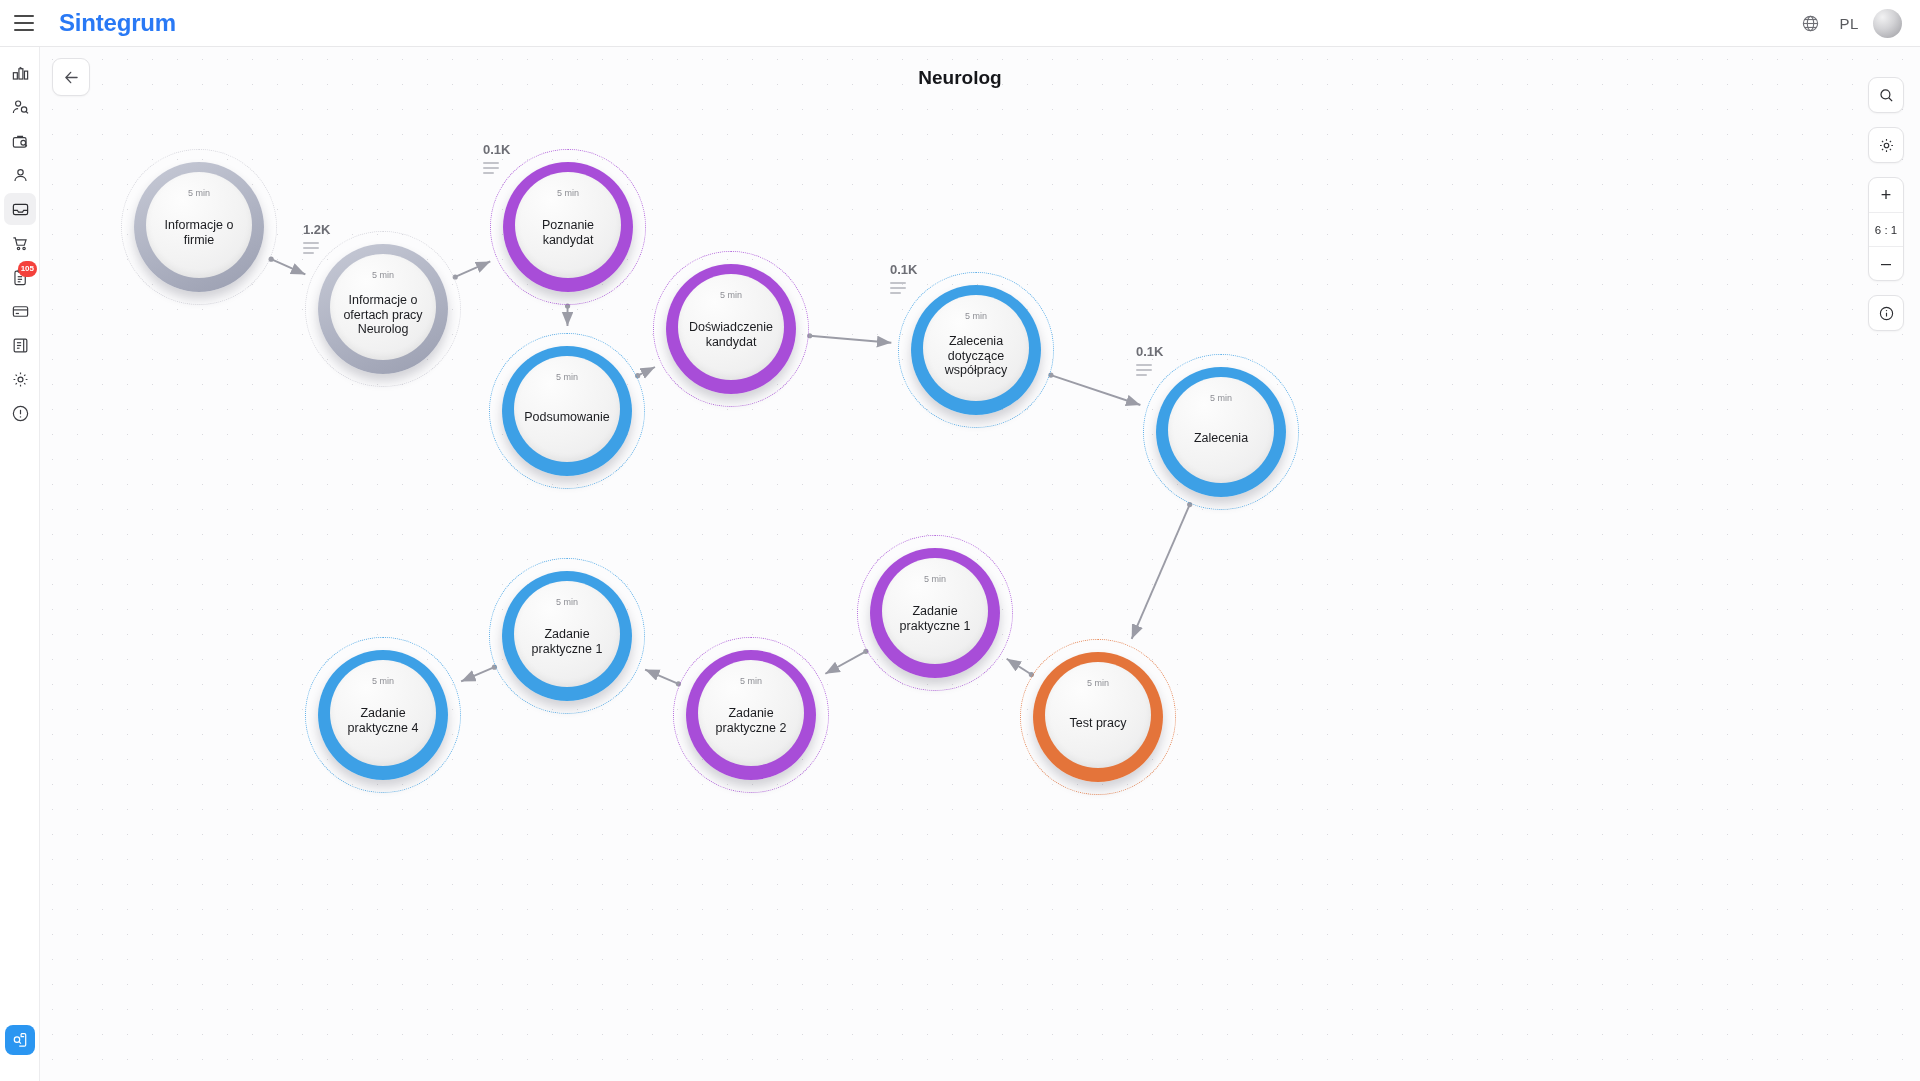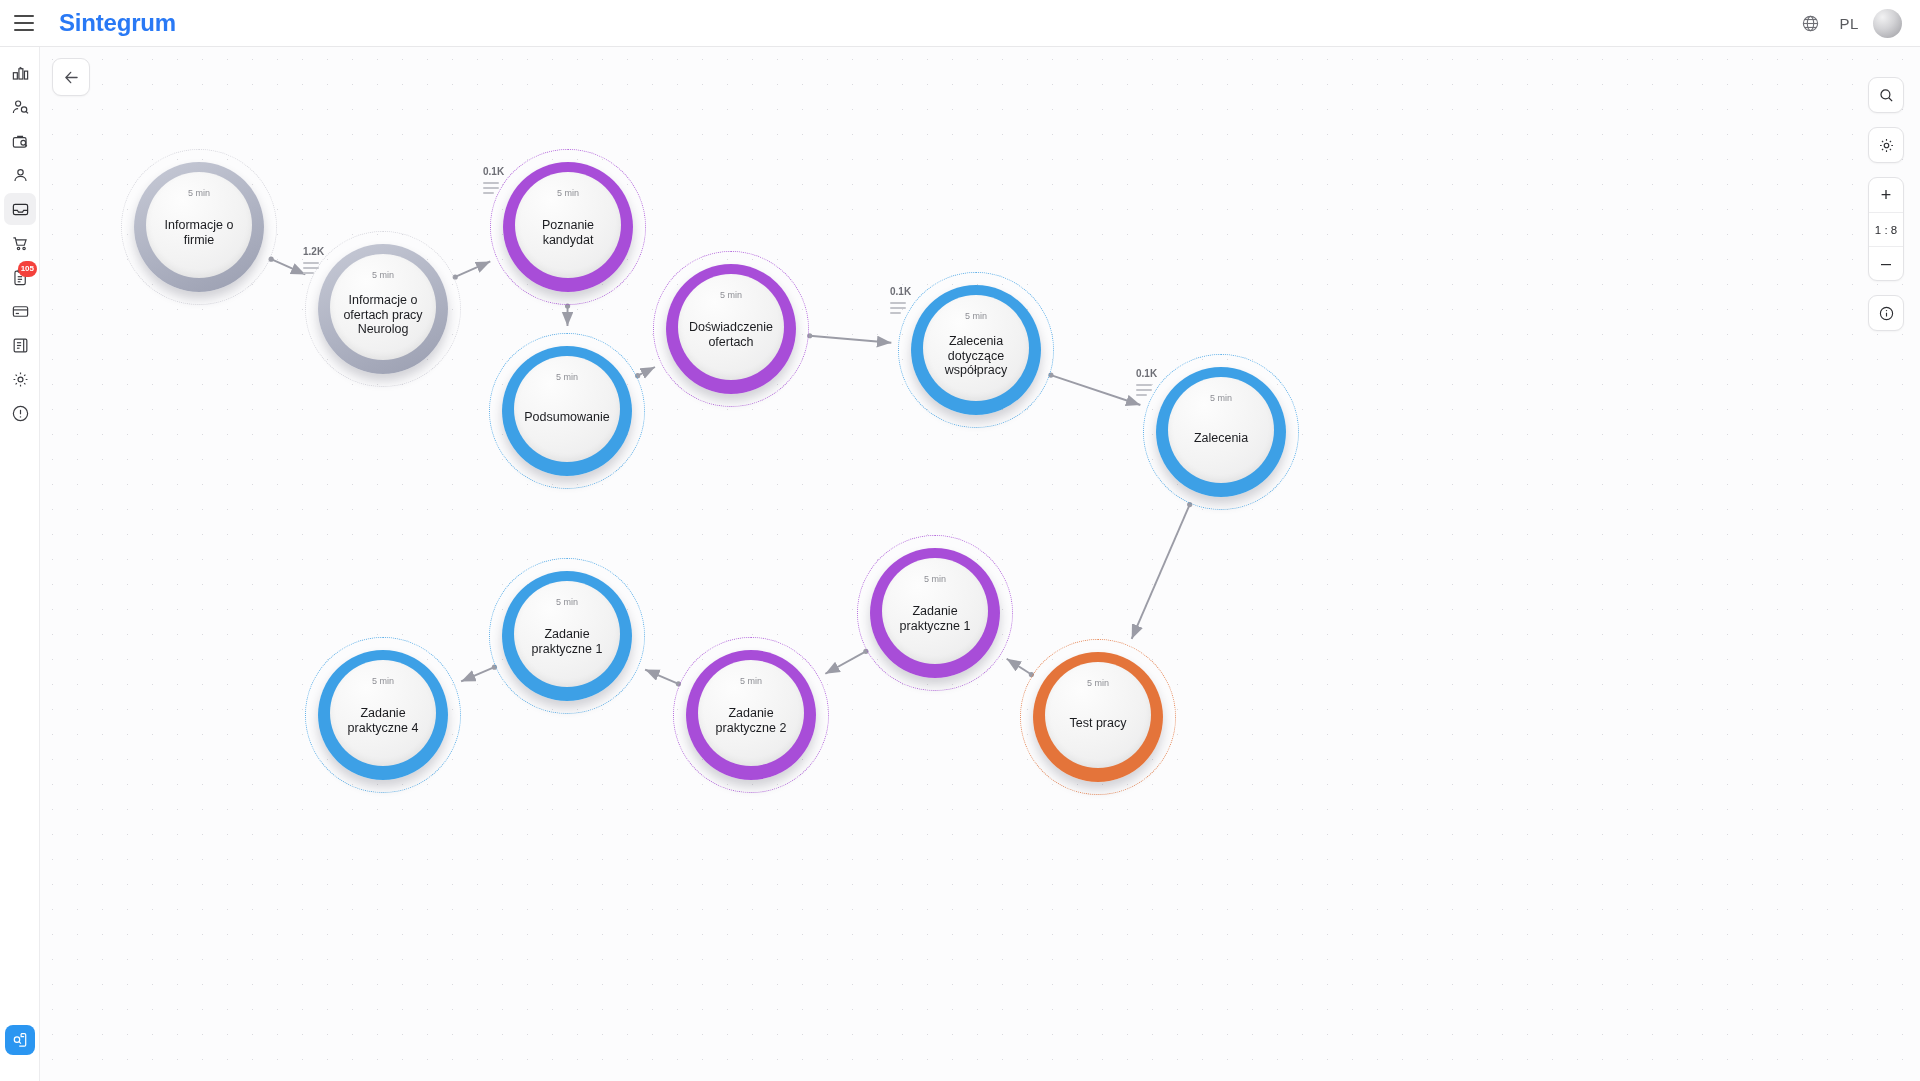--- a/index.html
+++ b/index.html
@@ -123,21 +123,21 @@
   .node .dur {
     position: absolute; top: 15%; left: 0; width: 100%;
     text-align: center; font-size: 9px; color: #8d8e94;
   }
   .node .label {
     width: 84%; text-align: center; font-size: 12.5px;
     color: #1b1c20; line-height: 1.18; margin-top: 16px;
   }
 
   .edge-tag { position: absolute; cursor: pointer; }
-  .edge-tag .cnt { font-size: 10px; font-weight: bold; color: #6d6e75; margin-top: 24px; }
+  .edge-tag .cnt { font-size: 13px; font-weight: bold; color: #6d6e75; }
   .edge-tag .bars { margin-top: 5px; display: flex; flex-direction: column; gap: 3px; }
   .edge-tag .bars i { display: block; height: 2px; background: #c3c4ca; border-radius: 1px; }
   .edge-tag .bars i:nth-child(1) { width: 16px; }
   .edge-tag .bars i:nth-child(2) { width: 16px; }
   .edge-tag .bars i:nth-child(3) { width: 11px; }
 </style>
 </head>
 <body>
 
 <div id="app">
@@ -272,20 +272,21 @@
 
   <div id="canvas">
 
     <div id="back-btn">
       <svg width="19" height="19" viewBox="0 0 24 24" fill="none" stroke="#4c4d53" stroke-width="1.7" stroke-linecap="round" stroke-linejoin="round">
         <line x1="19" y1="12" x2="5.5" y2="12"></line>
           <polyline points="11,5.5 5,12 11,18.5"></polyline>
       </svg>
     </div>
 
+    <div id="canvas-title">Neurolog</div>
 
     <svg id="edges">
       <defs>
         <marker id="ah" markerWidth="9" markerHeight="9" refX="7.6" refY="3.1" orient="auto">
           <path d="M0,0 L7.6,3.1 L0,6.2 z" fill="#9b9ca6"></path>
         </marker>
       </defs>
       <g id="edge-layer">
           <line x1="231.15873198904708" y1="212.1576957777275" x2="265.3608579864683" y2="227.3999475809261" stroke="#9b9ca6" stroke-width="1.9" marker-end="url(#ah)"></line>
           <circle cx="231.15873198904708" cy="212.1576957777275" r="2.6" fill="#9b9ca6"></circle>
@@ -343,21 +344,21 @@
           <div class="inner" style="left: 25px; top: 23px; width: 106px; height: 106px;">
             <div class="dur">5 min</div>
             <div class="label">Podsumowanie</div>
           </div>
         </div>
         <div class="node" style="left: 613px; top: 204px; width: 156px; height: 156px;">
           <div class="halo" style="border-color: rgb(167, 78, 214); opacity: 0.85;"></div>
           <div class="ring" style="left: 13px; top: 13px; width: 130px; height: 130px; background: linear-gradient(155deg, rgb(167, 78, 214) 0%, rgb(167, 78, 214) 48%, rgb(167, 78, 214) 100%); filter: saturate(1.02);"></div>
           <div class="inner" style="left: 25px; top: 23px; width: 106px; height: 106px;">
             <div class="dur">5 min</div>
-            <div class="label">Doświadczenie ofertach</div>
+            <div class="label">Doświadczenie kandydat</div>
           </div>
         </div>
         <div class="node" style="left: 858px; top: 225px; width: 156px; height: 156px;">
           <div class="halo" style="border-color: rgb(63, 160, 228); opacity: 0.85;"></div>
           <div class="ring" style="left: 13px; top: 13px; width: 130px; height: 130px; background: linear-gradient(155deg, rgb(63, 160, 228) 0%, rgb(63, 160, 228) 48%, rgb(63, 160, 228) 100%); filter: saturate(1.02);"></div>
           <div class="inner" style="left: 25px; top: 23px; width: 106px; height: 106px;">
             <div class="dur">5 min</div>
             <div class="label">Zalecenia dotyczące współpracy</div>
           </div>
         </div>
@@ -455,21 +456,21 @@
       <div class="tool-group">
         <div class="tool-btn">
           <svg width="17" height="17" viewBox="0 0 24 24" fill="none" stroke="#2c2d31" stroke-width="1.6">
             <circle cx="12" cy="12" r="3.2"></circle>
             <path d="M12 2.9v2.3M12 18.8v2.3M2.9 12h2.3M18.8 12h2.3M5.6 5.6l1.7 1.7M16.7 16.7l1.7 1.7M18.4 5.6l-1.7 1.7M7.3 16.7l-1.7 1.7"></path>
           </svg>
         </div>
       </div>
       <div class="tool-group">
         <div class="tool-btn" style="font-size:18px">+</div>
-        <div class="tool-btn" style="font-size:11.5px">1 : 8</div>
+        <div class="tool-btn" style="font-size:11.5px">6 : 1</div>
         <div class="tool-btn" style="font-size:18px">–</div>
       </div>
       <div class="tool-group">
         <div class="tool-btn">
           <svg width="17" height="17" viewBox="0 0 24 24" fill="none" stroke="#2c2d31" stroke-width="1.6">
             <circle cx="12" cy="12" r="8.6"></circle>
               <line x1="12" y1="11" x2="12" y2="16.4"></line>
             <circle cx="12" cy="7.9" r="0.95" fill="#2c2d31" stroke="none"></circle>
           </svg>
         </div>

